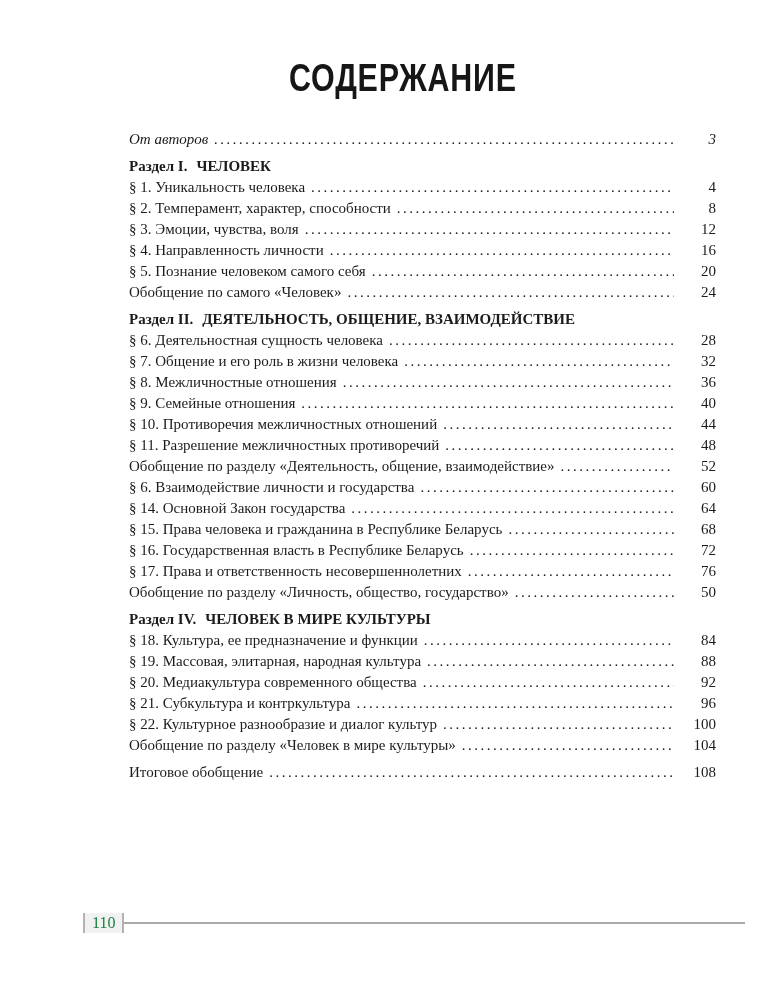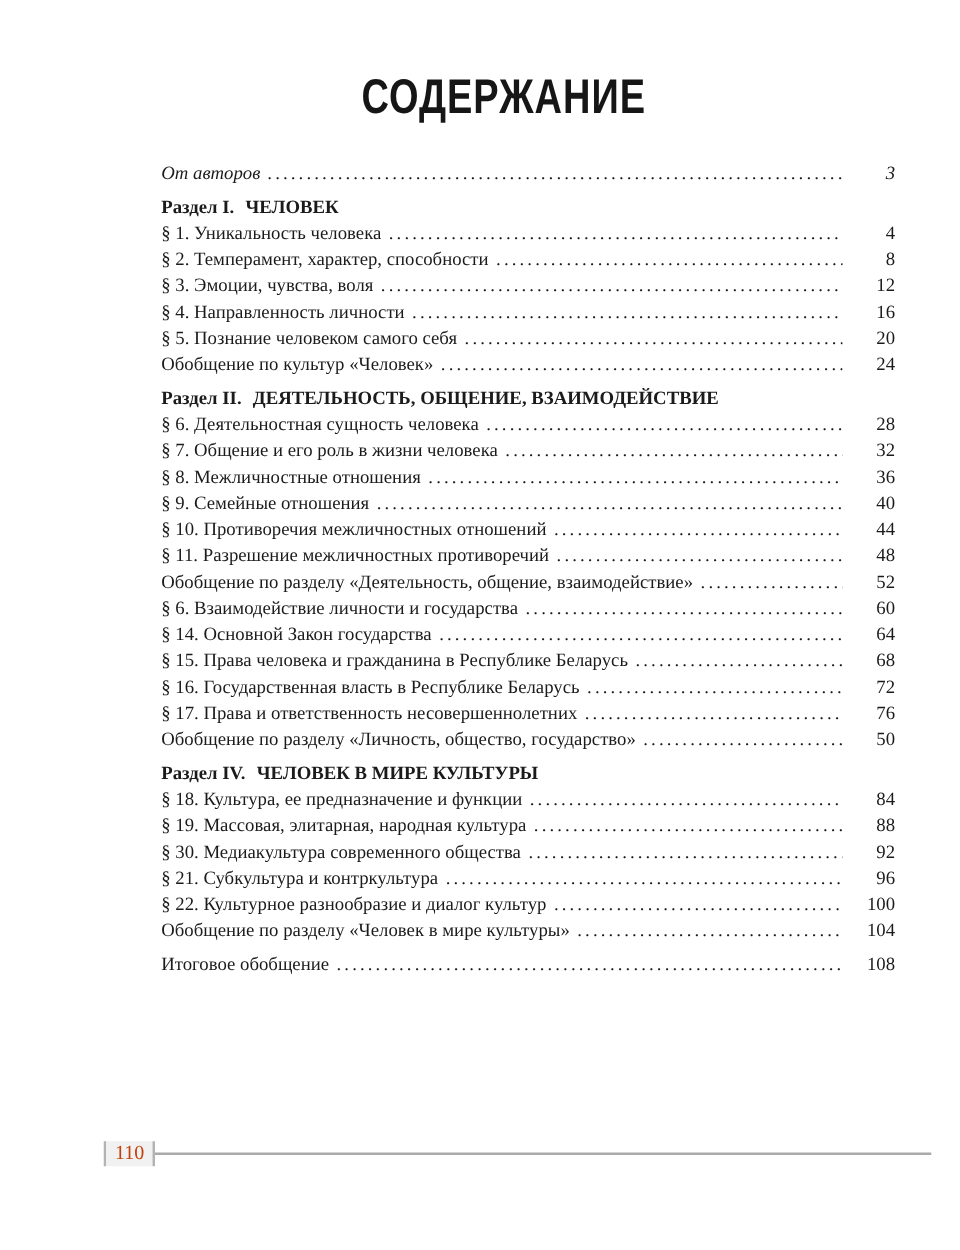--- a/index.html
+++ b/index.html
@@ -76,21 +76,21 @@
     top: 913px;
     left: 83px;
     right: 23px;
     height: 20px;
     display: flex;
     align-items: stretch;
   }
   .ftick { width: 2px; background: #b3b3b3; }
   .fnum {
     background: #f1f1f1;
-    color: #c2410c;
+    color: #15803d;
     font-size: 16px;
     line-height: 20px;
     padding: 0 7px;
   }
   .fline { flex: 1 1 auto; align-self: center; height: 2px; background: #aaaaaa; }
 </style>
 </head>
 <body>
 
 <div class="page">
@@ -125,21 +125,21 @@
         <span class="lbl">§ 4. Направленность личности</span>
         <span class="leader"></span>
         <span class="pnum">16</span>
       </div>
       <div class="row">
         <span class="lbl">§ 5. Познание человеком самого себя</span>
         <span class="leader"></span>
         <span class="pnum">20</span>
       </div>
       <div class="row">
-        <span class="lbl">Обобщение по культур «Человек»</span>
+        <span class="lbl">Обобщение по самого «Человек»</span>
         <span class="leader"></span>
         <span class="pnum">24</span>
       </div>
       <div class="heading"><span>Раздел II.</span><span class="stitle">ДЕЯТЕЛЬНОСТЬ, ОБЩЕНИЕ, ВЗАИМОДЕЙСТВИЕ</span></div>
       <div class="row">
         <span class="lbl">§ 6. Деятельностная сущность человека</span>
         <span class="leader"></span>
         <span class="pnum">28</span>
       </div>
       <div class="row">
@@ -207,21 +207,21 @@
         <span class="lbl">§ 18. Культура, ее предназначение и функции</span>
         <span class="leader"></span>
         <span class="pnum">84</span>
       </div>
       <div class="row">
         <span class="lbl">§ 19. Массовая, элитарная, народная культура</span>
         <span class="leader"></span>
         <span class="pnum">88</span>
       </div>
       <div class="row">
-        <span class="lbl">§ 30. Медиакультура современного общества</span>
+        <span class="lbl">§ 20. Медиакультура современного общества</span>
         <span class="leader"></span>
         <span class="pnum">92</span>
       </div>
       <div class="row">
         <span class="lbl">§ 21. Субкультура и контркультура</span>
         <span class="leader"></span>
         <span class="pnum">96</span>
       </div>
       <div class="row">
         <span class="lbl">§ 22. Культурное разнообразие и диалог культур</span>

